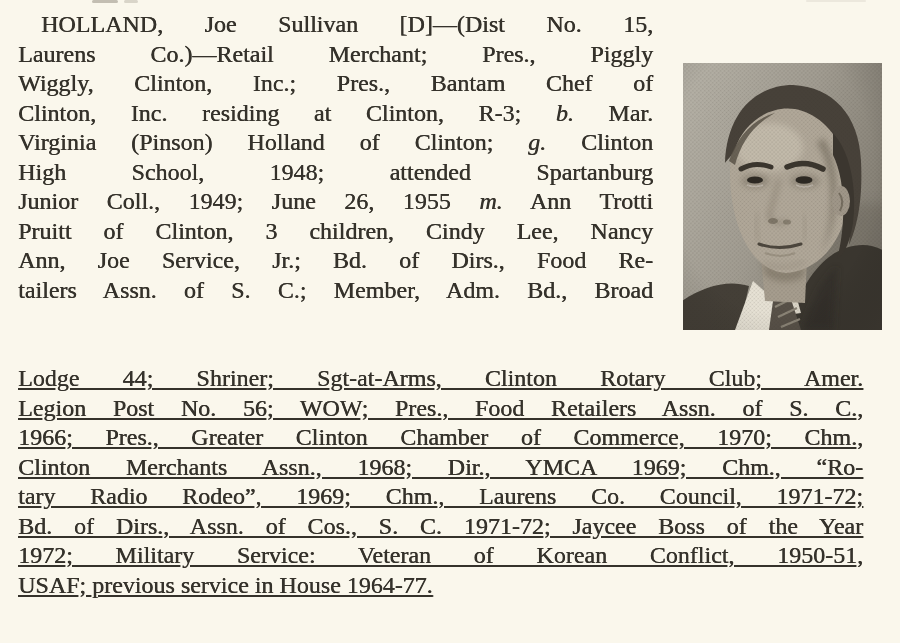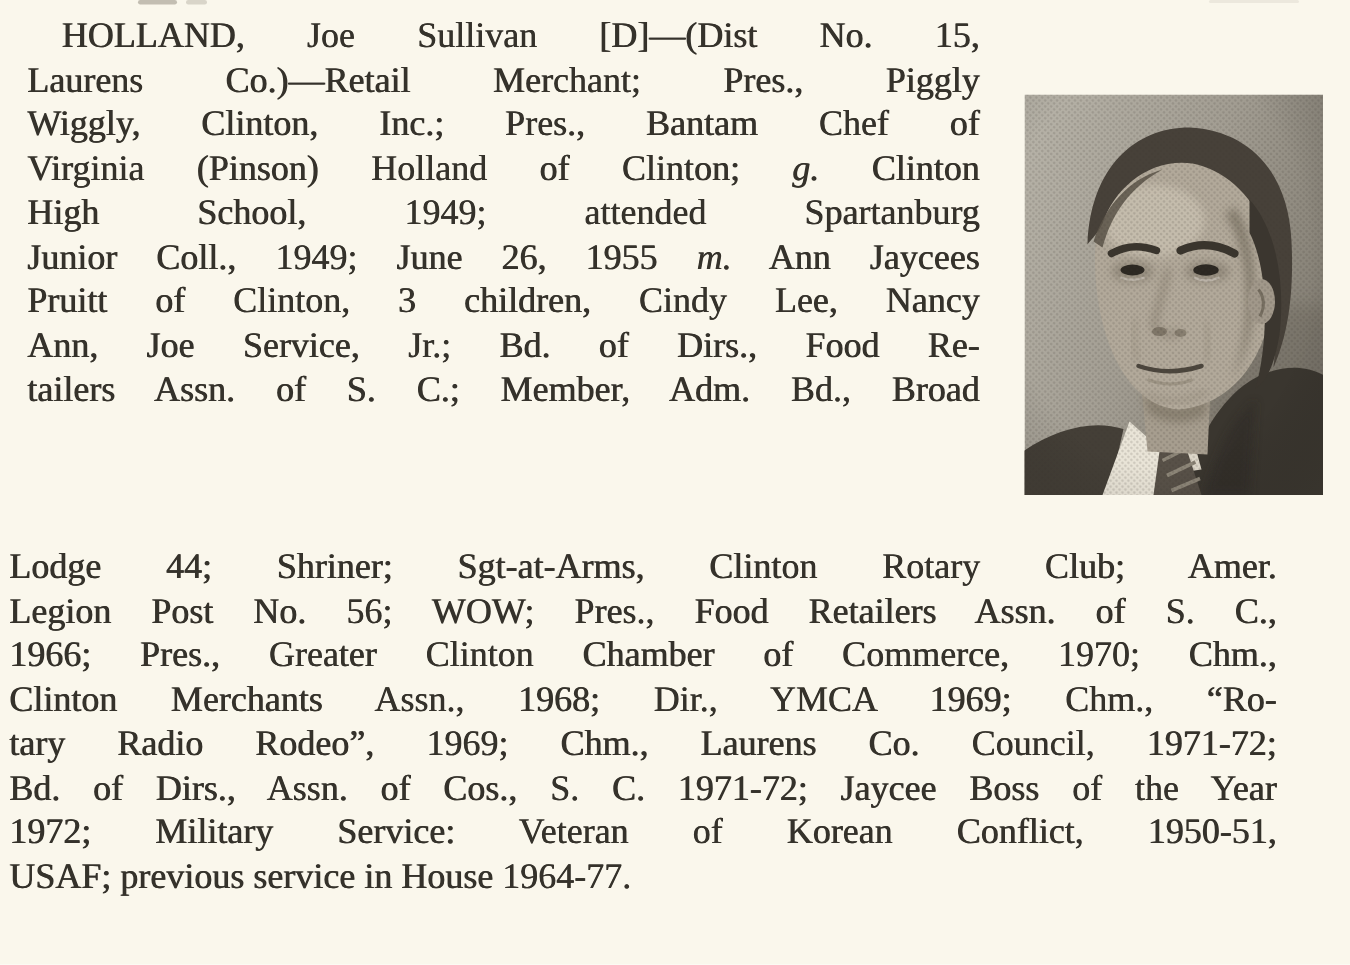--- a/index.html
+++ b/index.html
@@ -21,21 +21,21 @@
     position: absolute;
     background: rgba(104, 98, 84, 0.38);
     border-radius: 2px;
   }
   .smudge.a { left: 92px;  top: 0; width: 26px; height: 3px; }
   .smudge.b { left: 124px; top: 0; width: 14px; height: 3px; opacity: .6; }
   .smudge.c { left: 806px; top: 0; width: 60px; height: 2px; opacity: .25; }
 
   .col { position: absolute; }
   .col.narrow { left: 18px; top: 10px;  width: 635px; }
-  .col.wide   { left: 6px; top: 364px; width: 845px; }
+  .col.wide   { left: 18px; top: 364px; width: 845px; text-decoration: underline; }
 
   .line {
     font-size: 24px;
     line-height: 29.5px;
     text-align: justify;
     text-align-last: justify;
     text-justify: inter-word;
     white-space: normal;
     text-shadow: 0.45px 0 0 currentColor;
   }
@@ -58,23 +58,24 @@
 
   <div class="smudge a"></div>
   <div class="smudge b"></div>
   <div class="smudge c"></div>
 
   <article>
     <div class="col narrow">
         <div class="line"><span>HOLLAND, Joe Sullivan [D]—(Dist No. 15,</span></div>
         <div class="line"><span>Laurens Co.)—Retail Merchant; Pres., Piggly</span></div>
         <div class="line"><span>Wiggly, Clinton, Inc.; Pres., Bantam Chef of</span></div>
+        <div class="line"><span>Clinton, Inc. residing at Clinton, R-3; </span><span class="it">b.</span><span> Mar.</span></div>
         <div class="line"><span>Virginia (Pinson) Holland of Clinton; </span><span class="it">g.</span><span> Clinton</span></div>
-        <div class="line"><span>High School, 1949; attended Spartanburg</span></div>
-        <div class="line"><span>Junior Coll., 1949; June 26, 1955 </span><span class="it">m.</span><span> Ann Jaycees</span></div>
+        <div class="line"><span>High School, 1948; attended Spartanburg</span></div>
+        <div class="line"><span>Junior Coll., 1949; June 26, 1955 </span><span class="it">m.</span><span> Ann Trotti</span></div>
         <div class="line"><span>Pruitt of Clinton, 3 children, Cindy Lee, Nancy</span></div>
         <div class="line"><span>Ann, Joe Service, Jr.; Bd. of Dirs., Food Re-</span></div>
         <div class="line"><span>tailers Assn. of S. C.; Member, Adm. Bd., Broad</span></div>
       </div>
     <div class="col wide">
         <div class="line"><span>Lodge 44; Shriner; Sgt-at-Arms, Clinton Rotary Club; Amer.</span></div>
         <div class="line"><span>Legion Post No. 56; WOW; Pres., Food Retailers Assn. of S. C.,</span></div>
         <div class="line"><span>1966; Pres., Greater Clinton Chamber of Commerce, 1970; Chm.,</span></div>
         <div class="line"><span>Clinton Merchants Assn., 1968; Dir., YMCA 1969; Chm., “Ro-</span></div>
         <div class="line"><span>tary Radio Rodeo”, 1969; Chm., Laurens Co. Council, 1971-72;</span></div>

